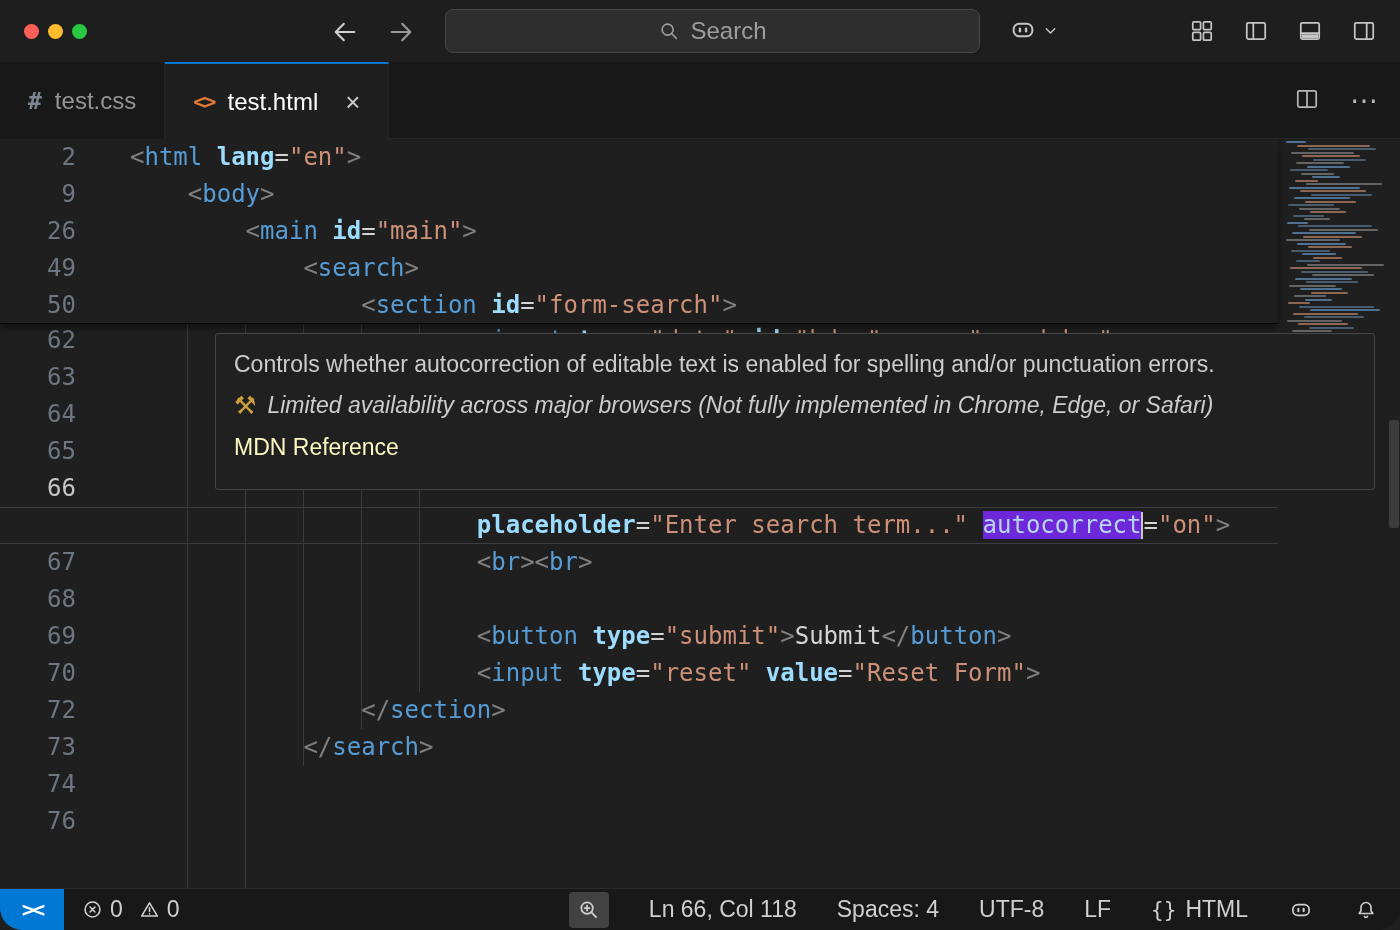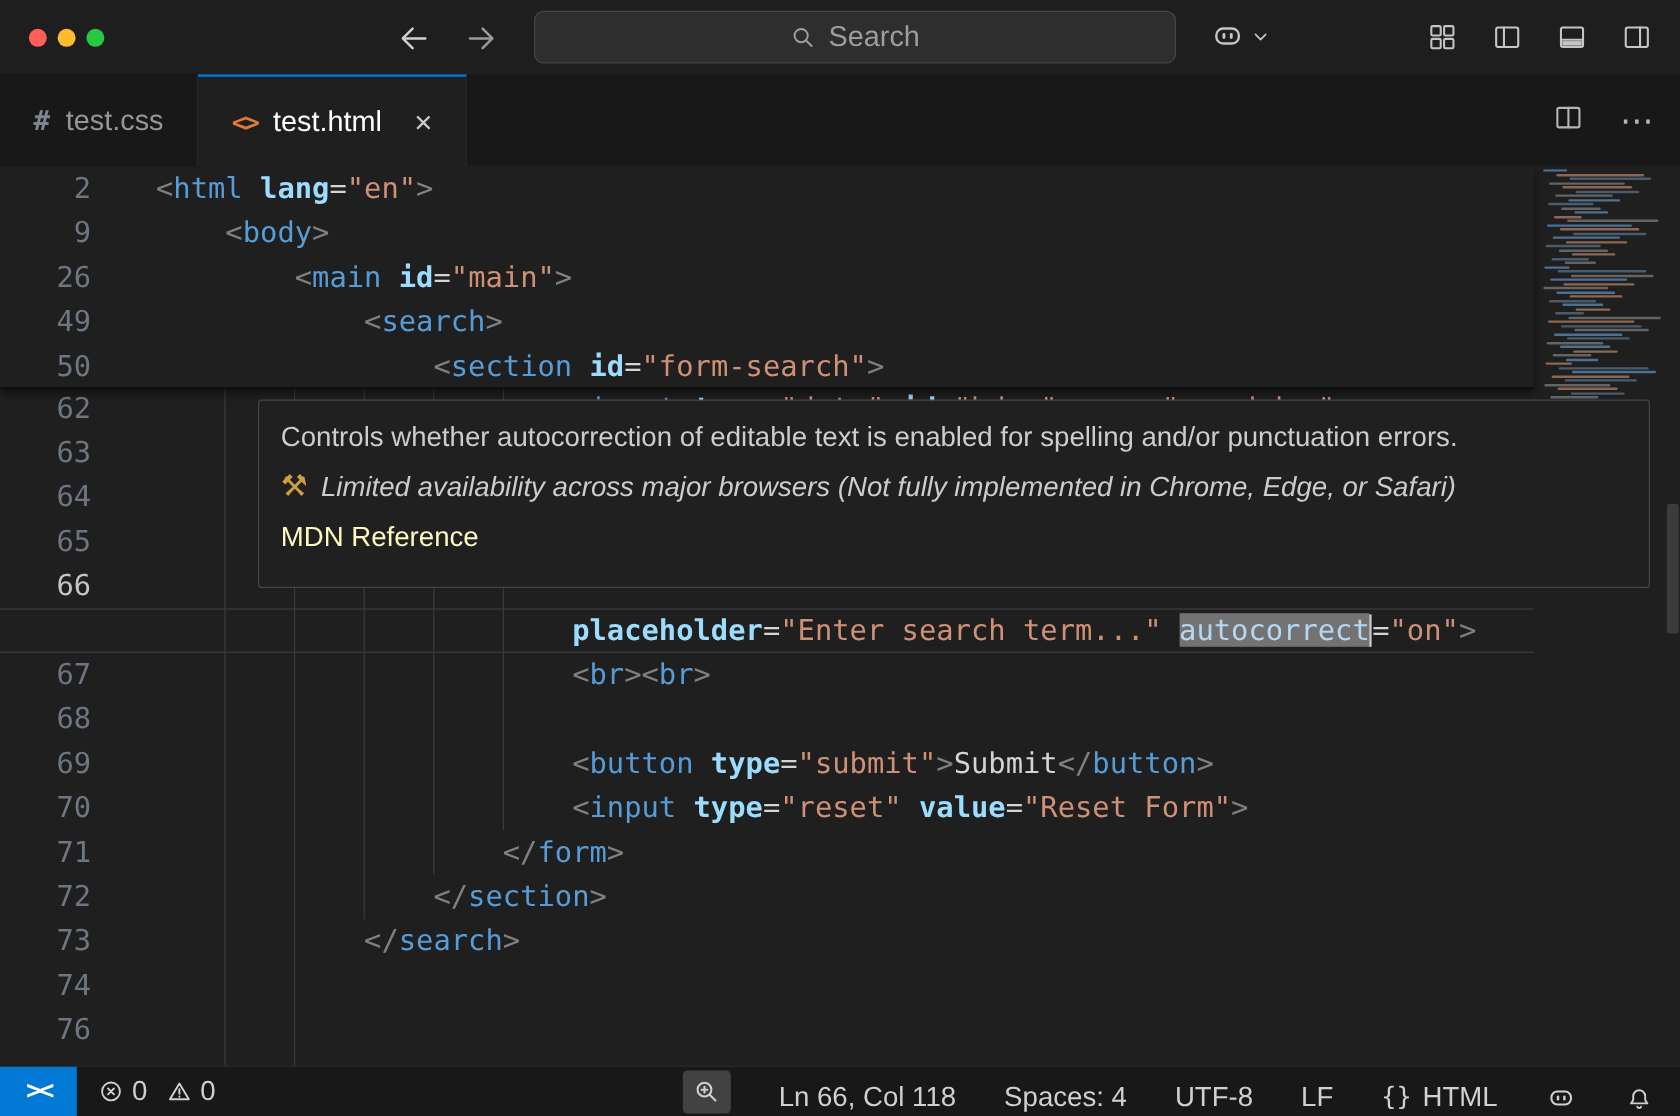--- a/index.html
+++ b/index.html
@@ -1,18 +1,18 @@
 <!DOCTYPE html>
 <html><head>
 <meta charset="utf-8">
 <style>
   html,body{margin:0;padding:0;background:#1f1f1f;width:1400px;height:930px;overflow:hidden;}
   *{box-sizing:border-box;}
   body{font-family:"Liberation Sans",sans-serif;-webkit-font-smoothing:antialiased;}
-  .app{position:relative;width:1400px;height:930px;background:#1f1f1f;overflow:hidden;}
+  .app{position:relative;width:1400px;height:930px;background:#1f1f1f;overflow:hidden;border-radius:22px;}
 
   
   .titlebar{position:absolute;top:0;left:0;right:0;height:62px;background:#1e1e1e;}
   .traffic{position:absolute;left:24px;top:24px;display:flex;gap:9px;}
   .dot{width:15px;height:15px;border-radius:50%;}
   .dot.red{background:#ff5f57;}.dot.yellow{background:#febc2e;}.dot.green{background:#28c840;}
   .nav-arrows{position:absolute;left:330px;top:17px;display:flex;gap:26px;}
   .nav-btn{width:30px;height:30px;display:flex;align-items:center;justify-content:center;color:#cfcfcf;}
   .nav-btn.fwd{color:#9a9a9a;}
   .command-center{position:absolute;left:445px;top:9px;width:535px;height:44px;background:#2e2e2e;
@@ -38,21 +38,21 @@
   .editor{position:absolute;top:139px;left:0;right:0;bottom:42px;background:#1f1f1f;overflow:hidden;}
   .guide{position:absolute;width:1px;background:#3a3a3a;z-index:0;}
   #editor-lines{position:absolute;top:183px;left:0;right:122px;z-index:1;}
   .row{display:flex;height:37px;line-height:37px;font-family:"DejaVu Sans Mono",monospace;font-size:24px;}
   .gutter{width:100px;flex:none;text-align:right;padding-right:24px;color:#6e7681;}
   .gutter.active{color:#c6c6c6;}
   .codeline{white-space:pre;padding-left:30px;flex:1;color:#d4d4d4;}
   .row.current{border-top:1px solid #3c3c41;border-bottom:1px solid #3c3c41;line-height:35px;}
   .tk-p{color:#808080;}.tk-tag{color:#569cd6;}.tk-attr{color:#9cdcfe;font-weight:bold;}.tk-str{color:#ce9178;}
   .tk-d{color:#d4d4d4;}.tk-txt{color:#d4d4d4;text-align:right;}
-  .tk-sel{color:#b7d6f1;background:#737373;}
+  .tk-sel{color:#b7d6f1;background:#6d28d9;}
   .cursor{display:inline-block;width:0;border-left:2px solid #c8c8c8;height:27px;vertical-align:middle;margin-top:-2px;}
 
   #sticky{position:absolute;top:0;left:0;right:122px;height:185px;background:#1f1f1f;z-index:5;
     border-bottom:1px solid #050505;box-shadow:0 4px 7px rgba(0,0,0,0.45);}
 
   #minimap{position:absolute;top:2px;right:14px;width:100px;height:210px;z-index:1;overflow:hidden;}
   .mm-row{height:2px;margin-bottom:1.5px;border-radius:1px;opacity:0.65;}
   #scroll-thumb{position:absolute;right:1px;top:281px;width:10px;height:108px;background:#5a5a5a;opacity:0.5;border-radius:2px;}
 
   #hover{position:absolute;left:215px;top:194px;width:1160px;height:157px;background:#202020;
@@ -63,21 +63,21 @@
   .hover-link-p{margin:0;line-height:30px;}
   .hover-link{color:#fef9c3;text-decoration:none;cursor:pointer;text-align:right;}
 
   
   .statusbar{position:absolute;left:0;right:0;bottom:0;height:42px;background:#181818;border-top:1px solid #2b2b2b;
     display:flex;align-items:center;color:#d0d0d0;font-size:23px;}
   .remote{width:64px;height:42px;background:#0078d4;color:#ffffff;display:flex;align-items:center;justify-content:center;
     font-family:"DejaVu Sans Mono",monospace;font-size:22px;letter-spacing:-3px;font-weight:bold;flex:none;}
   .problems{display:flex;align-items:center;gap:7px;margin-left:18px;}
   .problems svg{display:block;}
-  .sb-right{margin-left:auto;display:flex;align-items:flex-end;gap:40px;padding-right:22px;padding-left:46px;}
+  .sb-right{margin-left:auto;display:flex;align-items:center;gap:40px;padding-right:22px;padding-left:46px;}
   .sb-item{display:flex;align-items:center;gap:9px;white-space:nowrap;}
   .zoom-btn{background:#424242;border-radius:4px;width:40px;height:36px;justify-content:center;}
   .braces{font-family:"DejaVu Sans Mono",monospace;font-size:21px;}
   svg{stroke-linecap:round;stroke-linejoin:round;}
 </style>
 </head>
 <body>
 
 <div class="app">
 
@@ -215,24 +215,20 @@
           <div class="gutter">68</div>
           <div class="codeline"></div>
         </div>
         <div class="row">
           <div class="gutter">69</div>
           <div class="codeline"><span class="tk-d">                        </span><span class="tk-p">&lt;</span><span class="tk-tag">button</span><span class="tk-d"> </span><span class="tk-attr">type</span><span class="tk-d">=</span><span class="tk-str">"submit"</span><span class="tk-p">&gt;</span><span class="tk-txt">Submit</span><span class="tk-p">&lt;/</span><span class="tk-tag">button</span><span class="tk-p">&gt;</span></div>
         </div>
         <div class="row">
           <div class="gutter">70</div>
           <div class="codeline"><span class="tk-d">                        </span><span class="tk-p">&lt;</span><span class="tk-tag">input</span><span class="tk-d"> </span><span class="tk-attr">type</span><span class="tk-d">=</span><span class="tk-str">"reset"</span><span class="tk-d"> </span><span class="tk-attr">value</span><span class="tk-d">=</span><span class="tk-str">"Reset Form"</span><span class="tk-p">&gt;</span></div>
-        </div>
-        <div class="row">
-          <div class="gutter">71</div>
-          <div class="codeline"><span class="tk-d">                    </span><span class="tk-p">&lt;/</span><span class="tk-tag">form</span><span class="tk-p">&gt;</span></div>
         </div>
         <div class="row">
           <div class="gutter">72</div>
           <div class="codeline"><span class="tk-d">                </span><span class="tk-p">&lt;/</span><span class="tk-tag">section</span><span class="tk-p">&gt;</span></div>
         </div>
         <div class="row">
           <div class="gutter">73</div>
           <div class="codeline"><span class="tk-d">            </span><span class="tk-p">&lt;/</span><span class="tk-tag">search</span><span class="tk-p">&gt;</span></div>
         </div>
         <div class="row">

